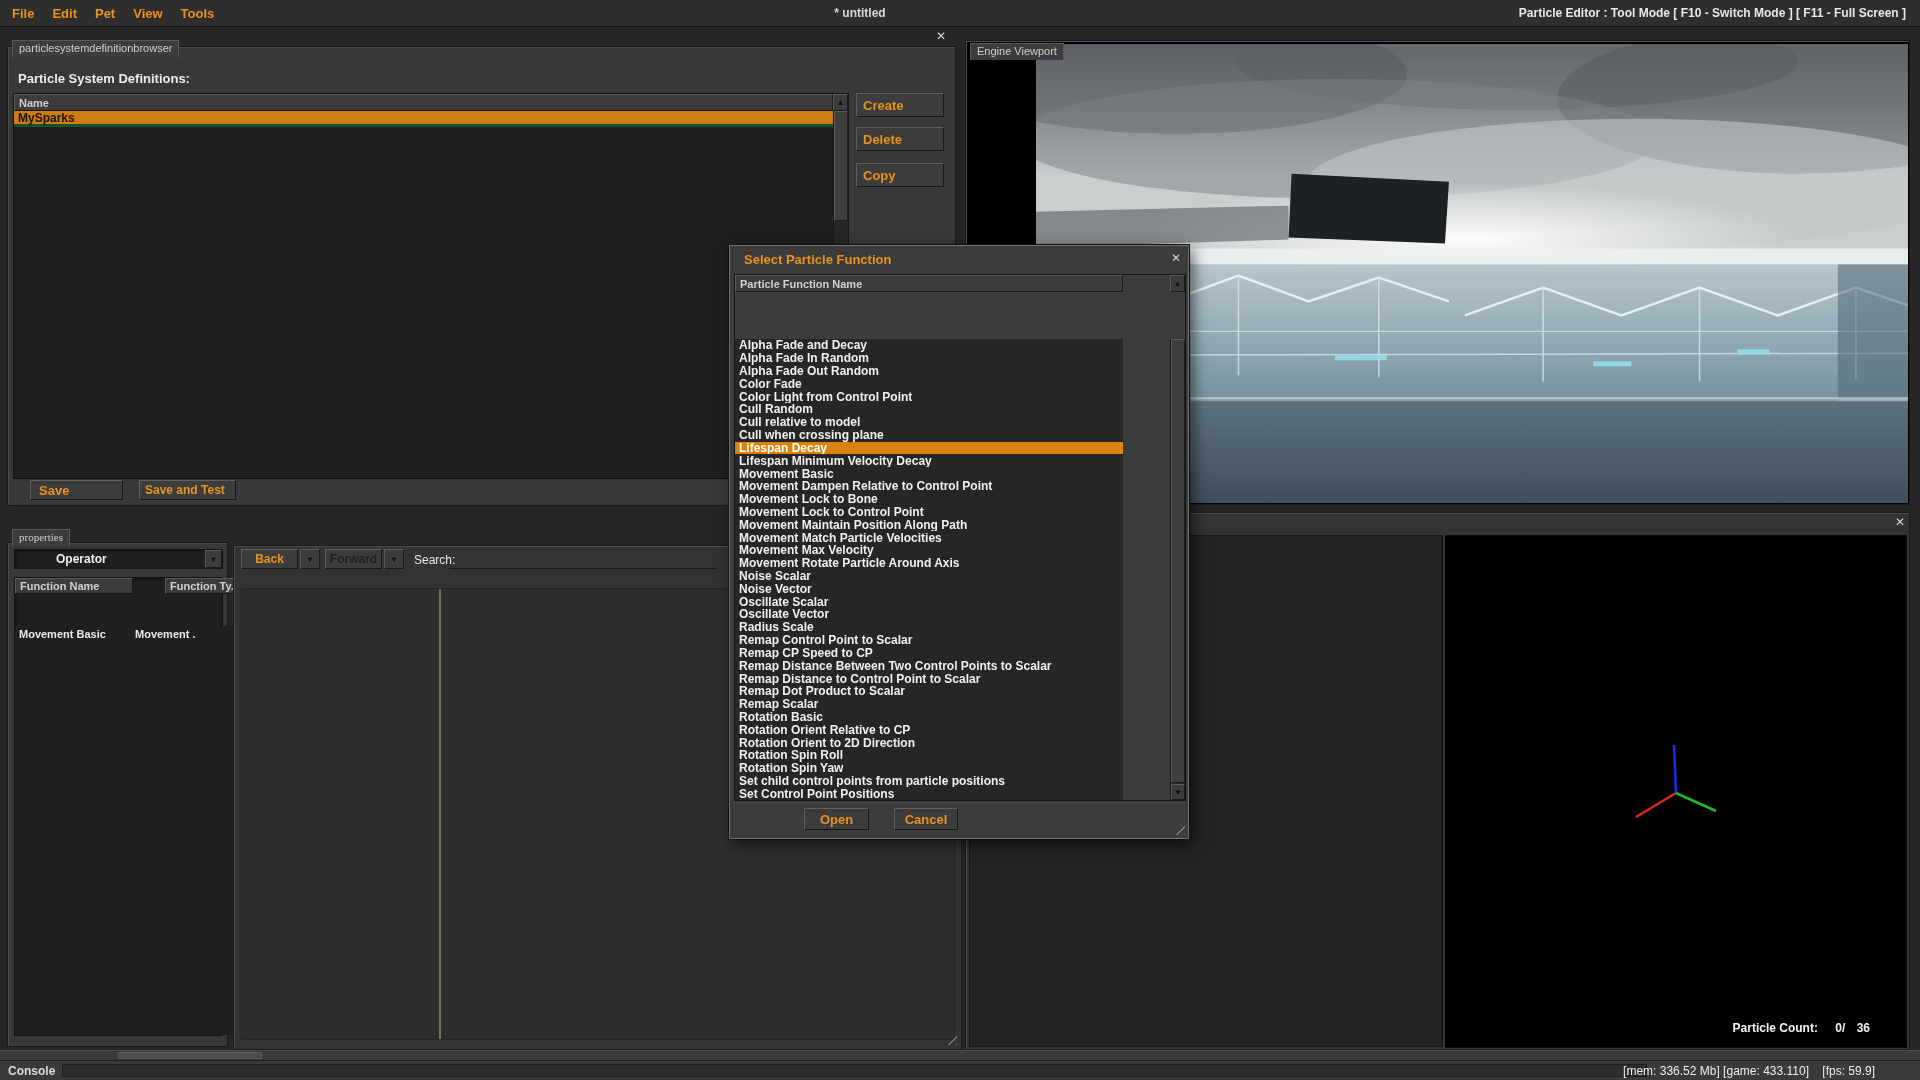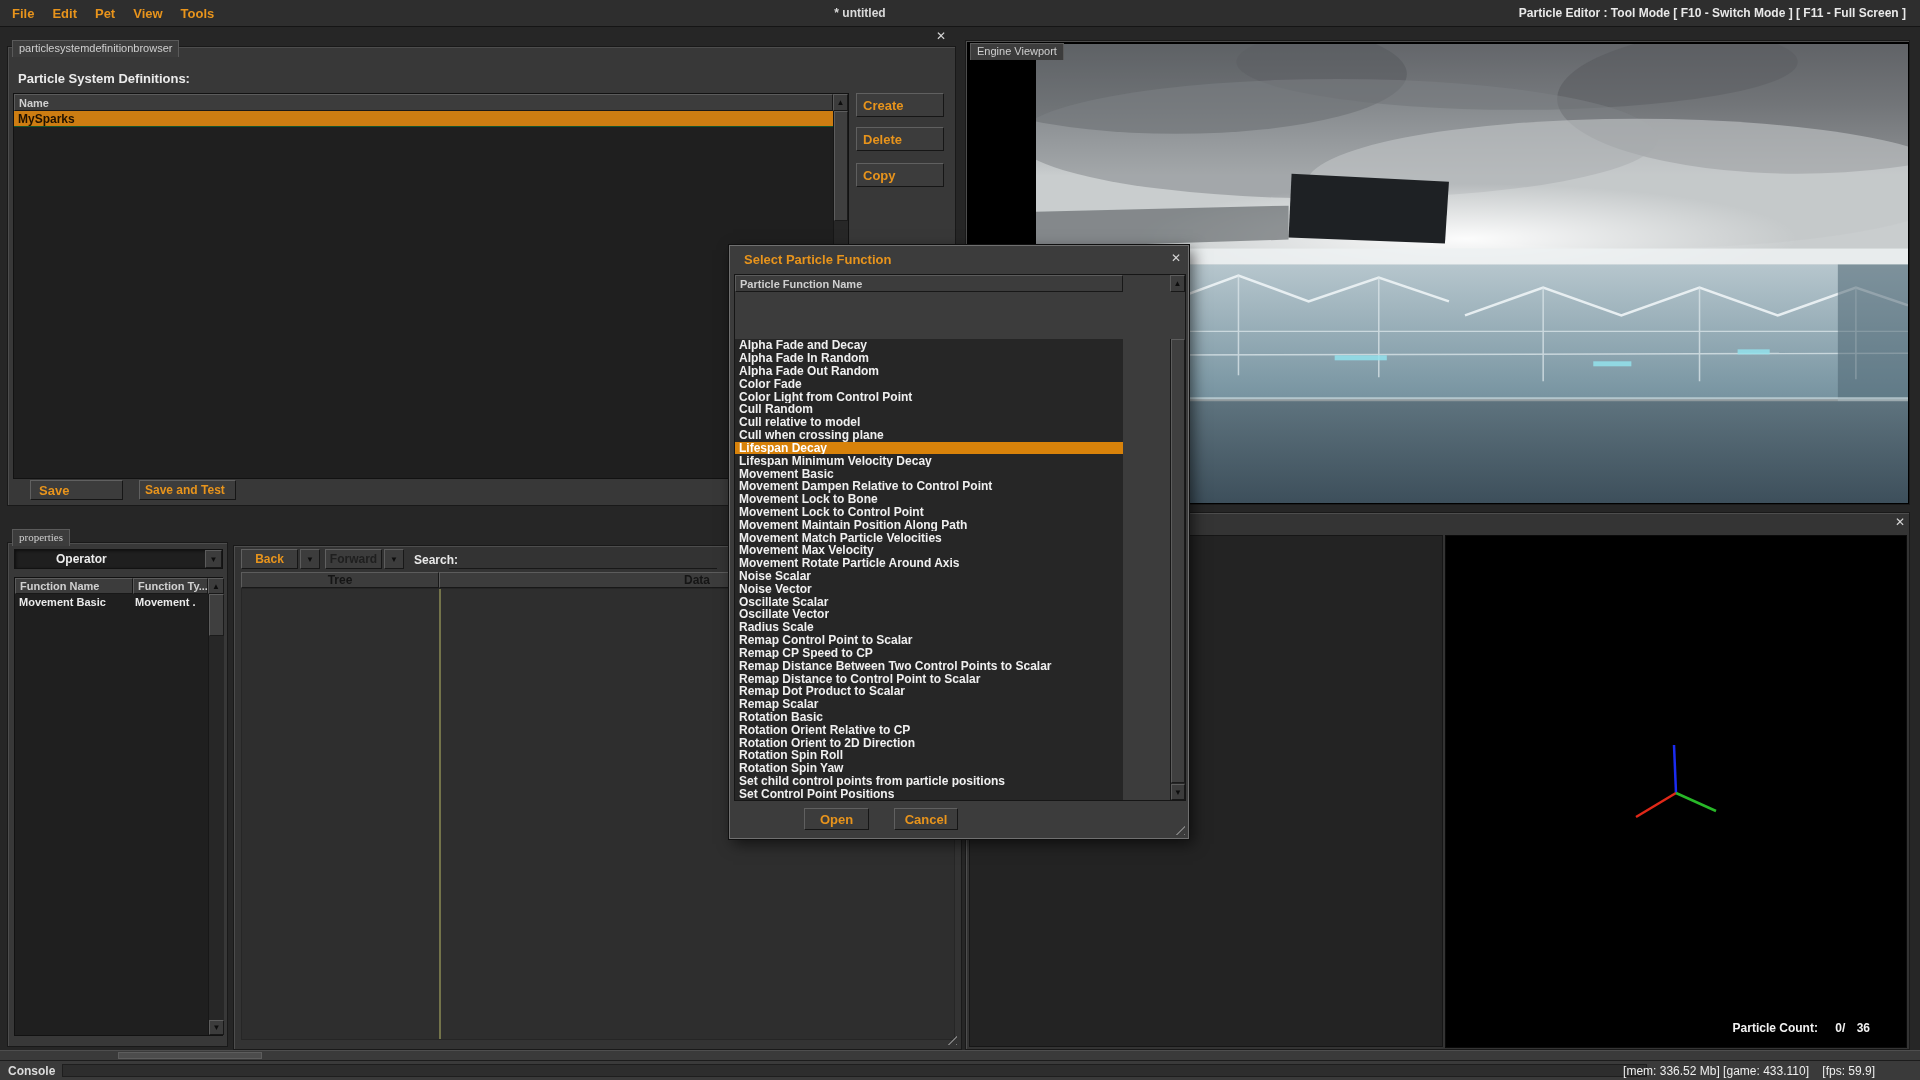--- a/index.html
+++ b/index.html
@@ -44,48 +44,48 @@
   
   #browser-panel { left:7px; top:46px; width:949px; height:460px; }
   #browser-tab { left:12px; top:40px; }
   #browser-close { left:936px; top:30px; }
   #browser-heading { position:absolute; left:10px; top:24px; color:#ebebeb; font-size:13px; font-weight:bold; }
   #browser-list { position:absolute; left:5px; top:46px; width:836px; height:386px;
     display:grid; grid-template-columns:1fr 15px; grid-template-rows:17px 1fr; }
   #browser-rows { background:#1f1f1f; overflow:hidden; }
   .browser-row { height:16px; display:flex; align-items:center; padding-left:4px;
     font-size:12px; font-weight:bold; color:#e8e8e8; cursor:pointer;
-    background:#cd7d12; color:#201200; border-bottom:1px solid #14532d; }
+    background:#cd7d12; color:#201200; border-bottom:3px solid #14532d; }
   .side-btn { position:absolute; left:848px; width:88px; height:24px; padding-left:6px; }
   #create-btn { top:46px; } #delete-btn { top:80px; } #copy-btn { top:116px; }
   #save-btn { position:absolute; left:22px; top:433px; width:93px; height:20px; padding-left:8px; }
   #save-test-btn { position:absolute; left:131px; top:433px; width:97px; height:20px; padding-left:5px; font-size:12px; }
 
   
   #props-panel { left:7px; top:542px; width:221px; height:505px; }
   #props-tab { left:12px; top:529px;font-family:Liberation Serif, serif; }
   #operator-select { position:absolute; left:6px; top:6px; width:209px; height:20px; display:flex;
     align-items:center; cursor:pointer;padding-left:36px; }
   #operator-select .val { flex:1; color:#ededed; font-size:12px; font-weight:bold; padding-left:5px; }
   #operator-select .arrow-box { width:17px; height:18px; }
   #props-table { position:absolute; left:6px; top:34px; width:209px; height:459px;
-    display:grid; grid-template-columns:118px 75px 16px; grid-template-rows:16px 1fr; }
+    display:grid; grid-template-columns:118px 75px 16px; grid-template-rows:16px 1fr;gap:32px; }
   #props-rows { grid-column:1 / span 2; background:#1f1f1f; }
   .props-row { display:flex; height:16px; align-items:center; color:#eaeaea; font-size:11px; font-weight:bold; cursor:pointer; }
   .props-row .c1 { width:118px; padding-left:4px; } .props-row .c2 { width:75px; padding-left:2px; }
   #props-track .sb-thumb { top:0; height:42px; }
   #props-down { position:absolute; bottom:0; left:0; width:100%; height:15px; }
 
   
   #tree-panel { left:233px; top:545px; width:729px; height:505px; background:#333333; }
   #back-btn { position:absolute; left:7px; top:3px; width:57px; height:20px; font-size:12px; }
   #back-drop { position:absolute; left:66px; top:3px; width:20px; height:20px; }
   #fwd-btn { position:absolute; left:91px; top:3px; width:57px; height:20px; font-size:12px; }
   #fwd-drop { position:absolute; left:150px; top:3px; width:20px; height:20px; }
-  #search-label { position:absolute; left:180px; top:7px; color:#e8e8e8; font-size:12px; font-weight:bold; }
+  #search-label { position:absolute; left:180px; top:7px; color:#e8e8e8; font-size:12px; font-weight:normal; }
   #search-input { position:absolute; left:215px; top:3px; width:268px; height:20px; background:transparent;
     border:none; border-bottom:1px solid #181818; color:#dddddd; font-size:12px; outline:none; }
   #tree-header { position:absolute; left:7px; top:26px; width:714px; height:16px; display:flex; }
   #tree-header .h1 { width:198px; } #tree-header .h2 { width:516px; }
   #tree-content { position:absolute; left:7px; top:42px; width:714px; height:452px; background:#2e2e2e;
     border:1px solid #262626; }
   #tree-divider { position:absolute; left:197px; top:0; width:2px; height:100%; background:#73734a; }
   #tree-grip { right:4px; bottom:4px; }
 
   
@@ -201,24 +201,20 @@
     </div>
   </div>
 
   <div class="panel" id="tree-panel">
     <div class="btn center" id="back-btn">Back</div>
     <div class="arrow-box" id="back-drop">▼</div>
     <div class="btn center disabled" id="fwd-btn">Forward</div>
     <div class="arrow-box" id="fwd-drop">▼</div>
     <span id="search-label">Search:</span>
     <input id="search-input" value="" style="">
-    <div id="tree-header">
-      <div class="col-header dark h1">Tree</div>
-      <div class="col-header dark h2">Data</div>
-    </div>
     <div id="tree-content">
       <div id="tree-divider"></div>
     </div>
     <div class="grip" id="tree-grip"></div>
   </div>
 
   <div class="panel" id="engine-panel">
     <div class="tab" id="engine-tab">Engine Viewport</div>
     <div id="engine-scene">
       <svg viewBox="0 0 870 460" preserveAspectRatio="none" aria-hidden="true">

